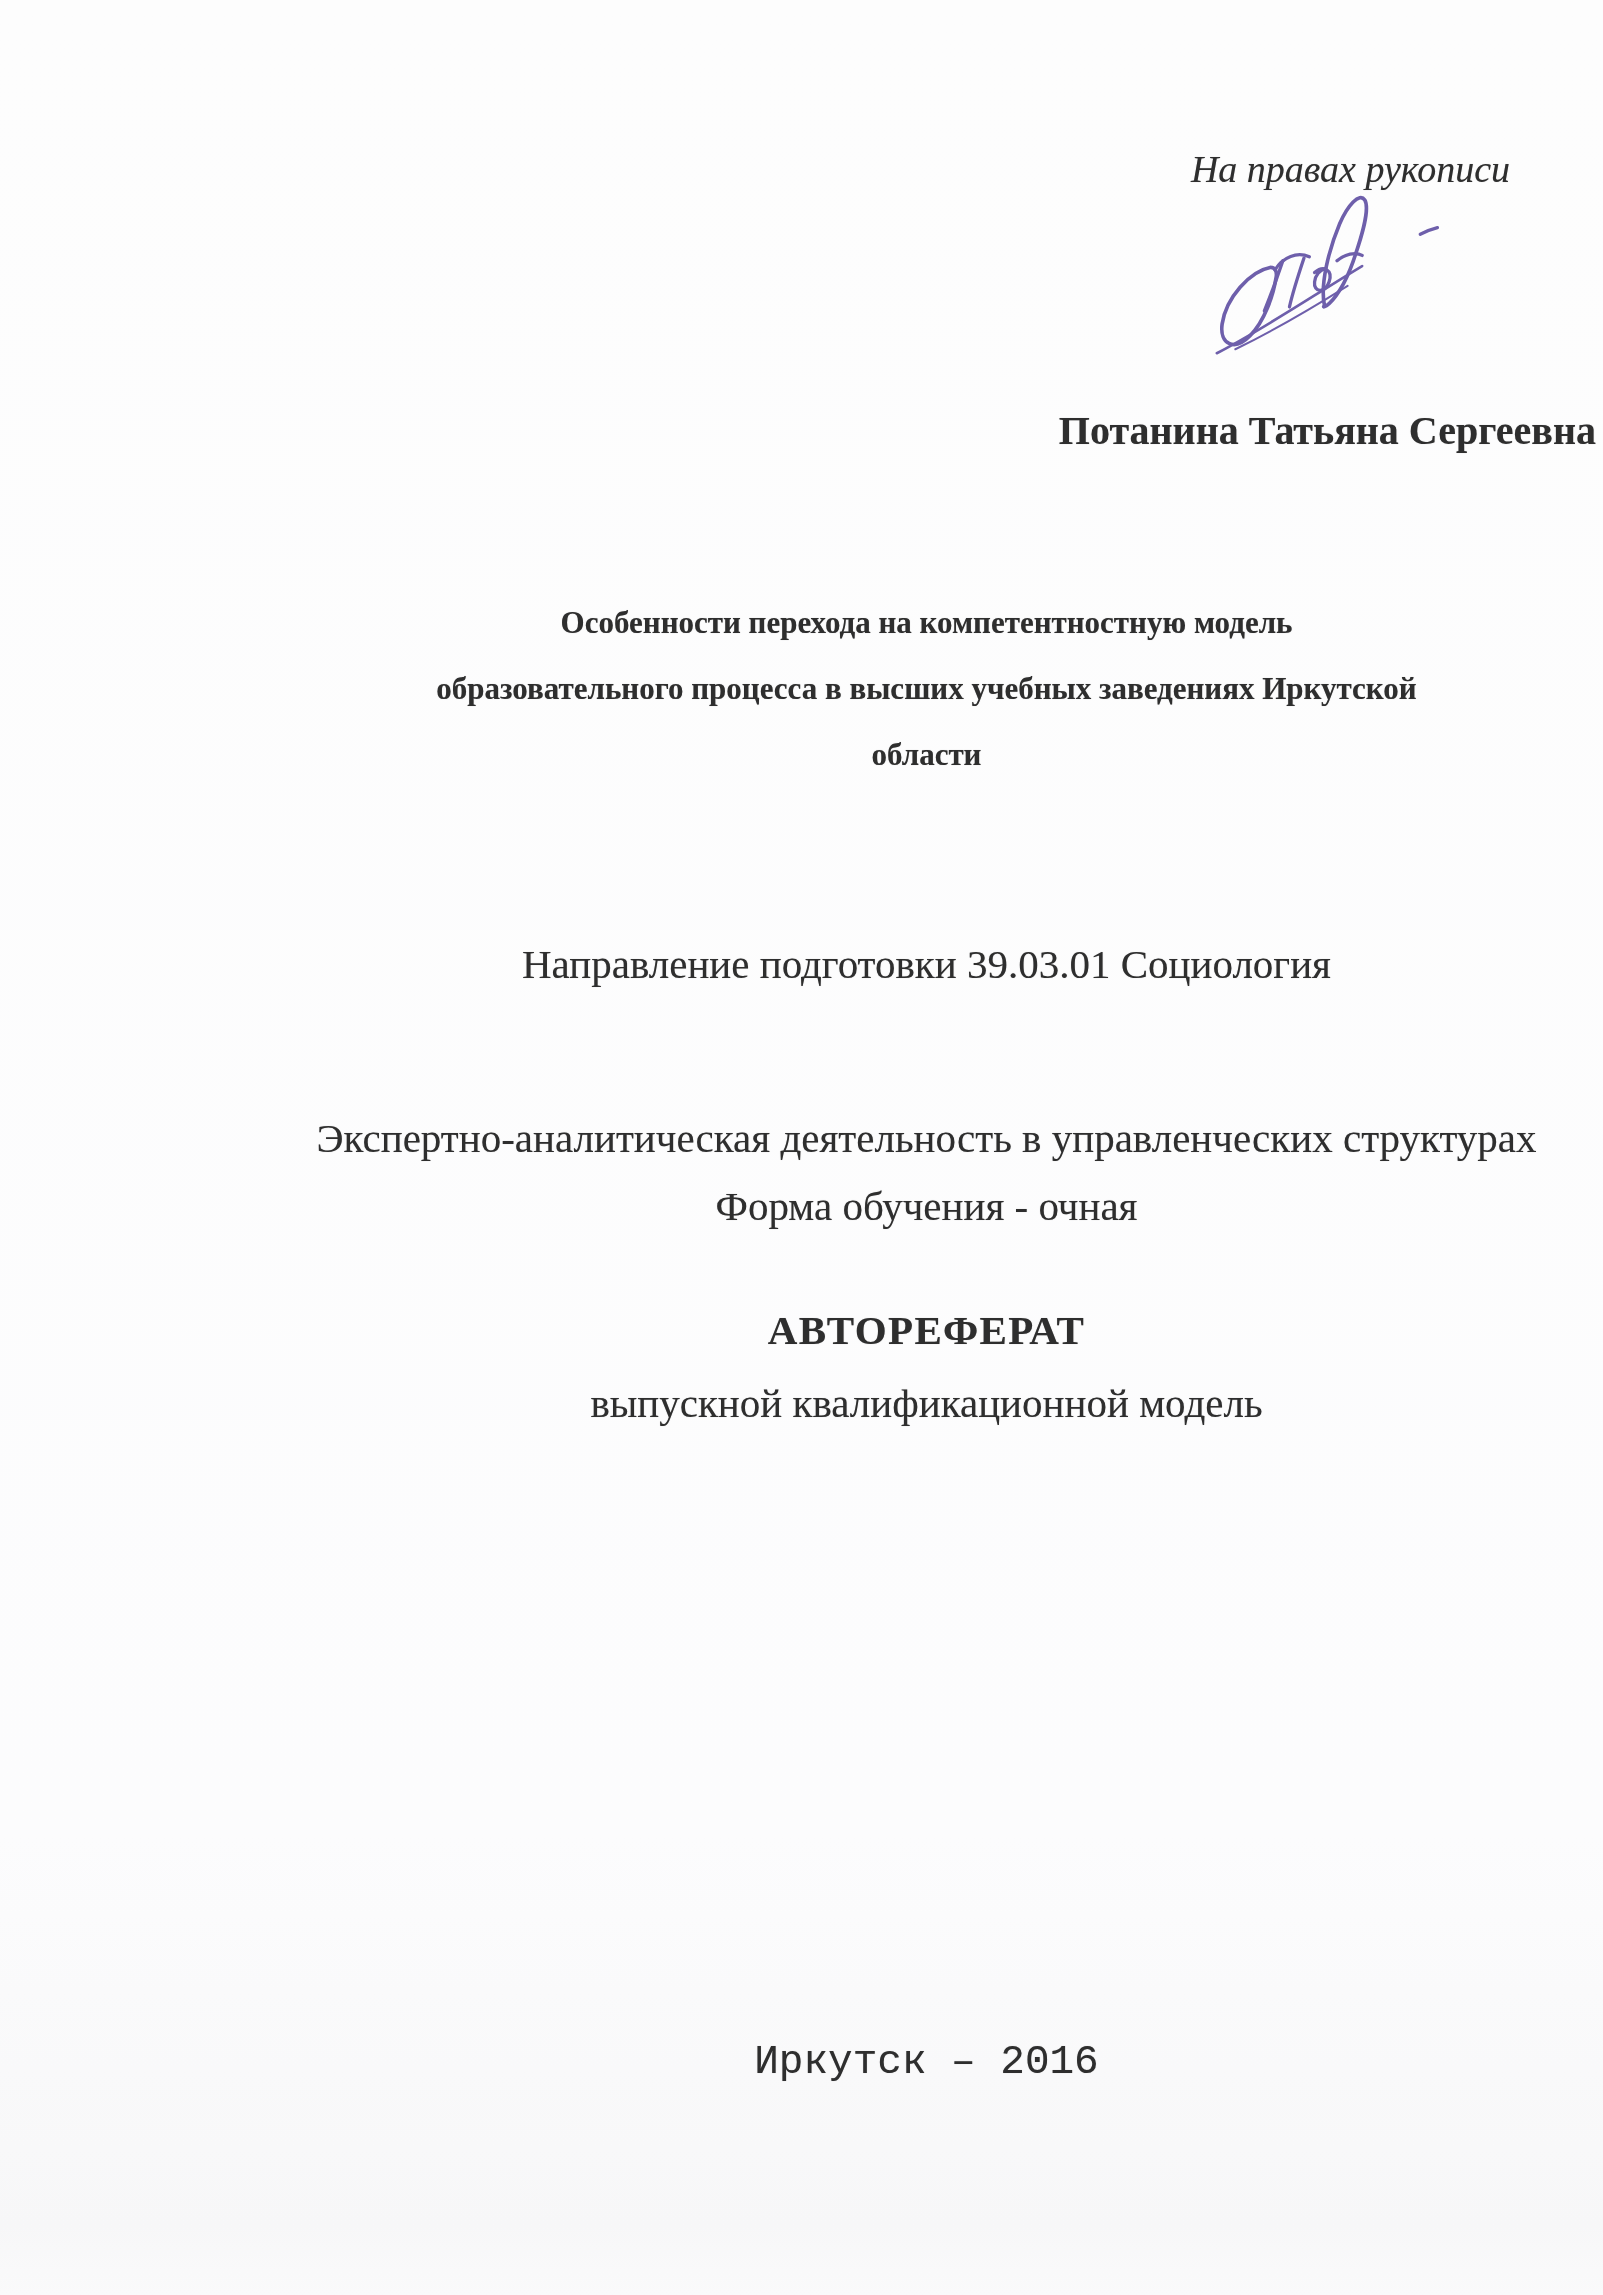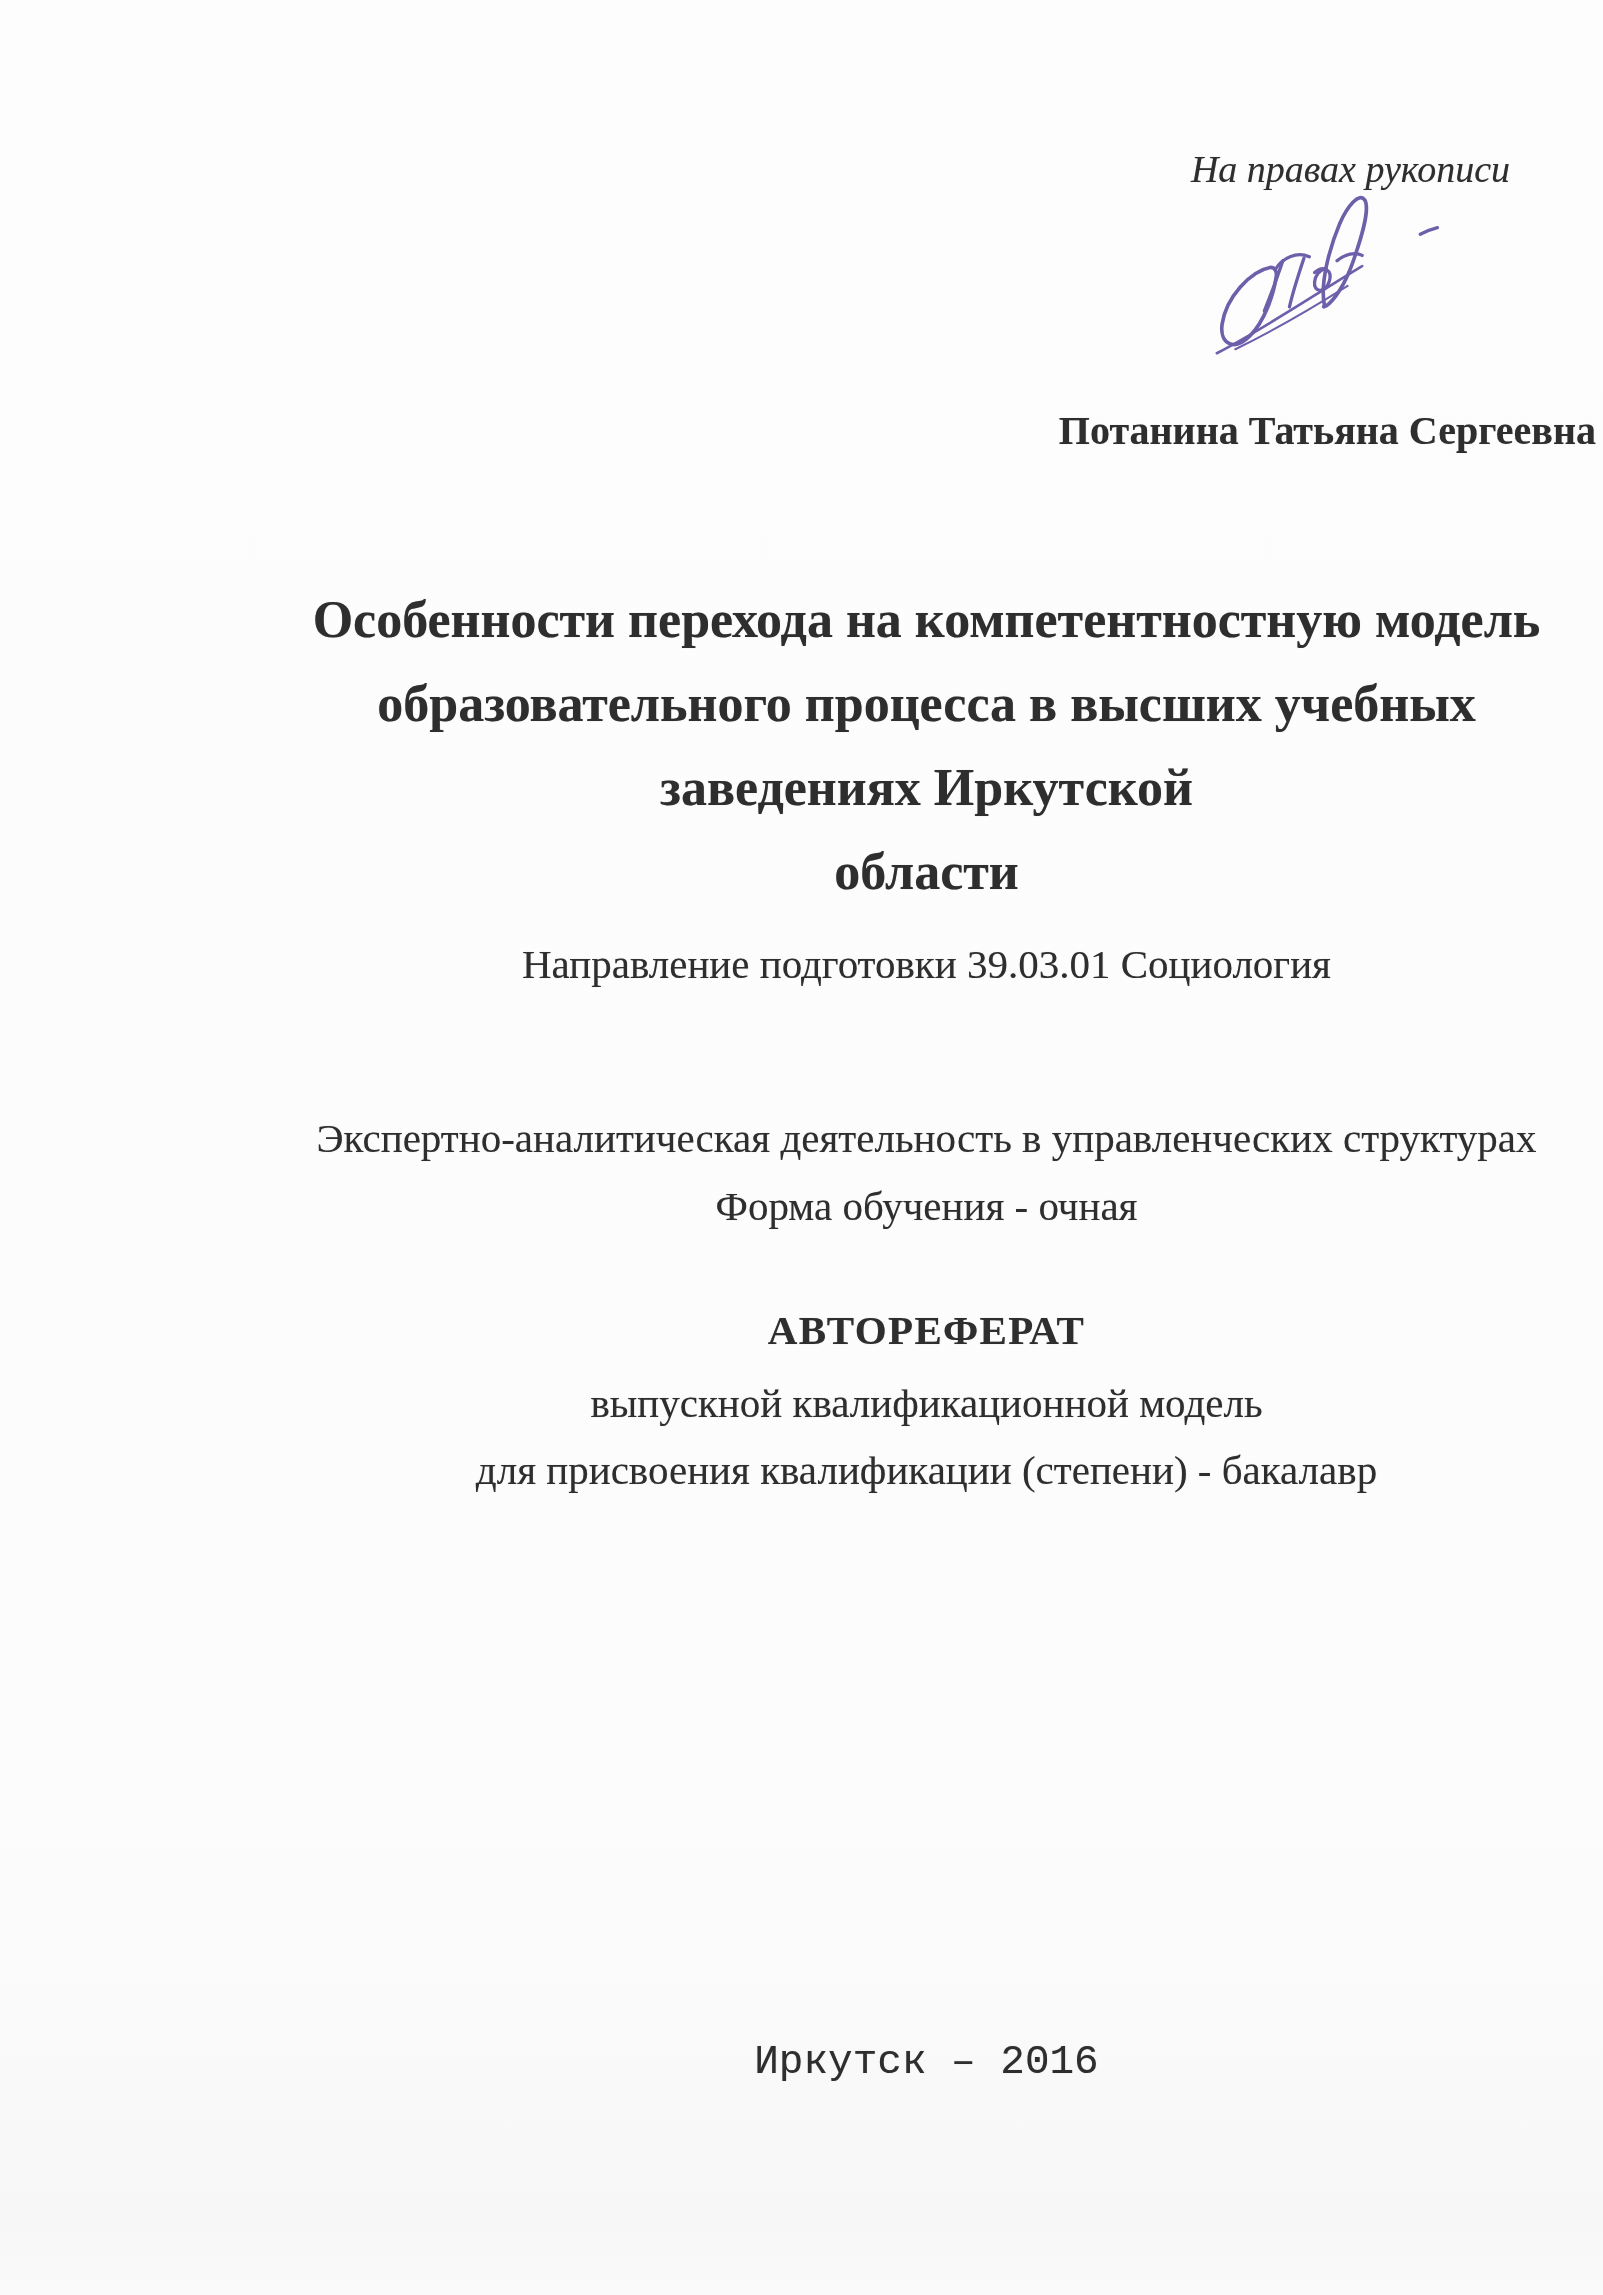--- a/index.html
+++ b/index.html
@@ -50,23 +50,23 @@
     top: 188px;
     width: 251px;
     height: 195px;
   }
   .author-name {
     top: 396px;
     font-size: 40px;
     text-align: right;
   }
   .thesis-title {
-    top: 578px;
-    font-size: 52px;
-    line-height: 84px;
+    top: 590px;
+    font-size: 31px;
+    line-height: 66px;
   }
   .program-direction { top: 930px; }
   .program-profile-label { top: 1035px; }
   .program-profile-value { top: 1104px; }
   .study-form { top: 1172px; }
   .doc-type {
     top: 1296px;
     letter-spacing: 1.3px;
   }
   .doc-subtype { top: 1369px; }
@@ -105,18 +105,17 @@
 
 
   <div class="txt study-form">Форма обучения - очная</div>
 
   <div class="txt program-profile-value">Экспертно-аналитическая деятельность в управленческих структурах</div>
 
   <div class="txt bold doc-type">АВТОРЕФЕРАТ</div>
 
   <div class="txt doc-subtype">выпускной квалификационной модель</div>
 
-  <div class="txt doc-purpose">для присвоения квалификации (степени) - бакалавр</div>
 
   <div class="txt city-year">Иркутск – 2016</div>
 
 </div>
 
 
 </body></html>

